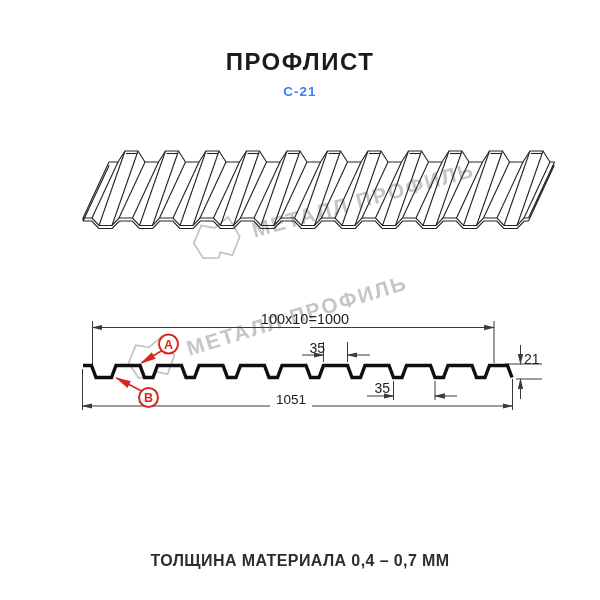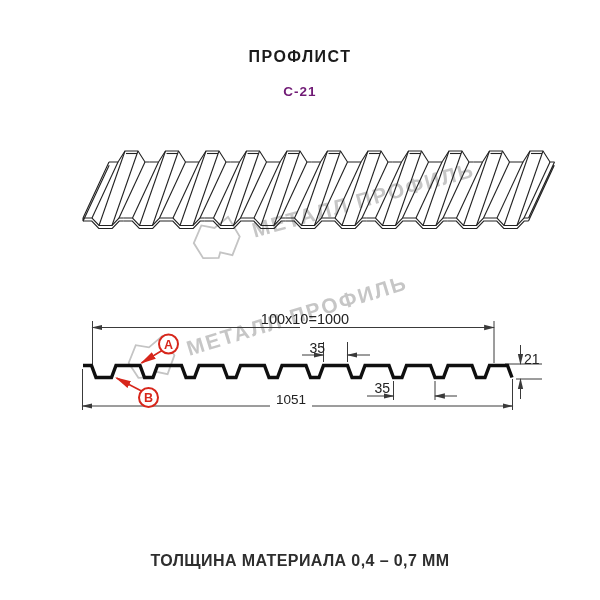--- a/index.html
+++ b/index.html
@@ -1,21 +1,21 @@
 <!DOCTYPE html>
 <html><head>
 <meta charset="utf-8">
 <style>
   html,body{margin:0;padding:0;background:#fff;}
   #canvas{position:relative;width:600px;height:600px;background:#fff;overflow:hidden;
           font-family:"Liberation Sans",sans-serif;}
   .title{position:absolute;top:48px;left:0;width:600px;text-align:center;
-         font-size:16px;font-weight:800;letter-spacing:1.5px;color:#1b1b1b;}
+         font-size:24px;font-weight:800;letter-spacing:1.5px;color:#1b1b1b;}
   .subtitle{position:absolute;top:84px;left:0;width:600px;text-align:center;
-         font-size:13.5px;font-weight:700;letter-spacing:1px;color:#701a75;}
+         font-size:13.5px;font-weight:700;letter-spacing:1px;color:#3b82f6;}
   .caption{position:absolute;top:552px;left:0;width:600px;text-align:center;
          font-size:16px;font-weight:600;letter-spacing:.4px;color:#2e2e2e;}
   .wm{position:absolute;display:flex;align-items:center;white-space:nowrap;
       color:#c6c6c6;font-weight:700;font-size:21px;letter-spacing:2px;}
   .wm svg{flex:0 0 auto;}
   .wm span{margin-left:10px;}
   #wm1{left:191px;top:226px;transform:rotate(-15.5deg);transform-origin:0 50%;}
   #wm2{left:126px;top:346px;transform:rotate(-17deg);transform-origin:0 50%;}
   svg.main{position:absolute;left:0;top:0;z-index:2;}
   .wmlayer{z-index:1;}

